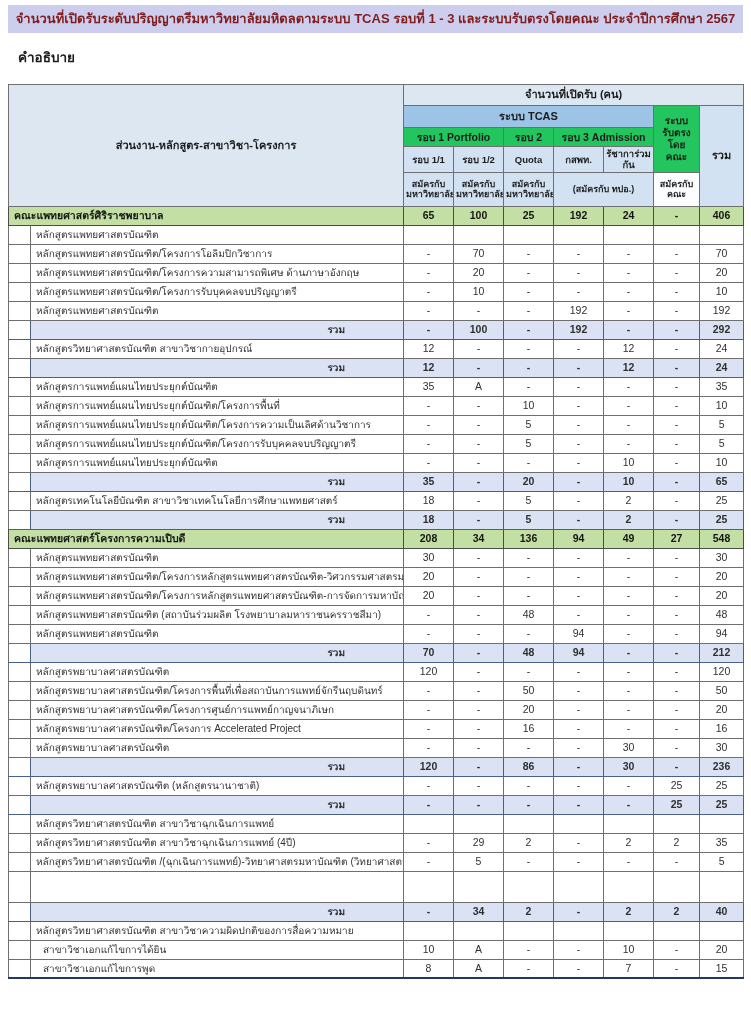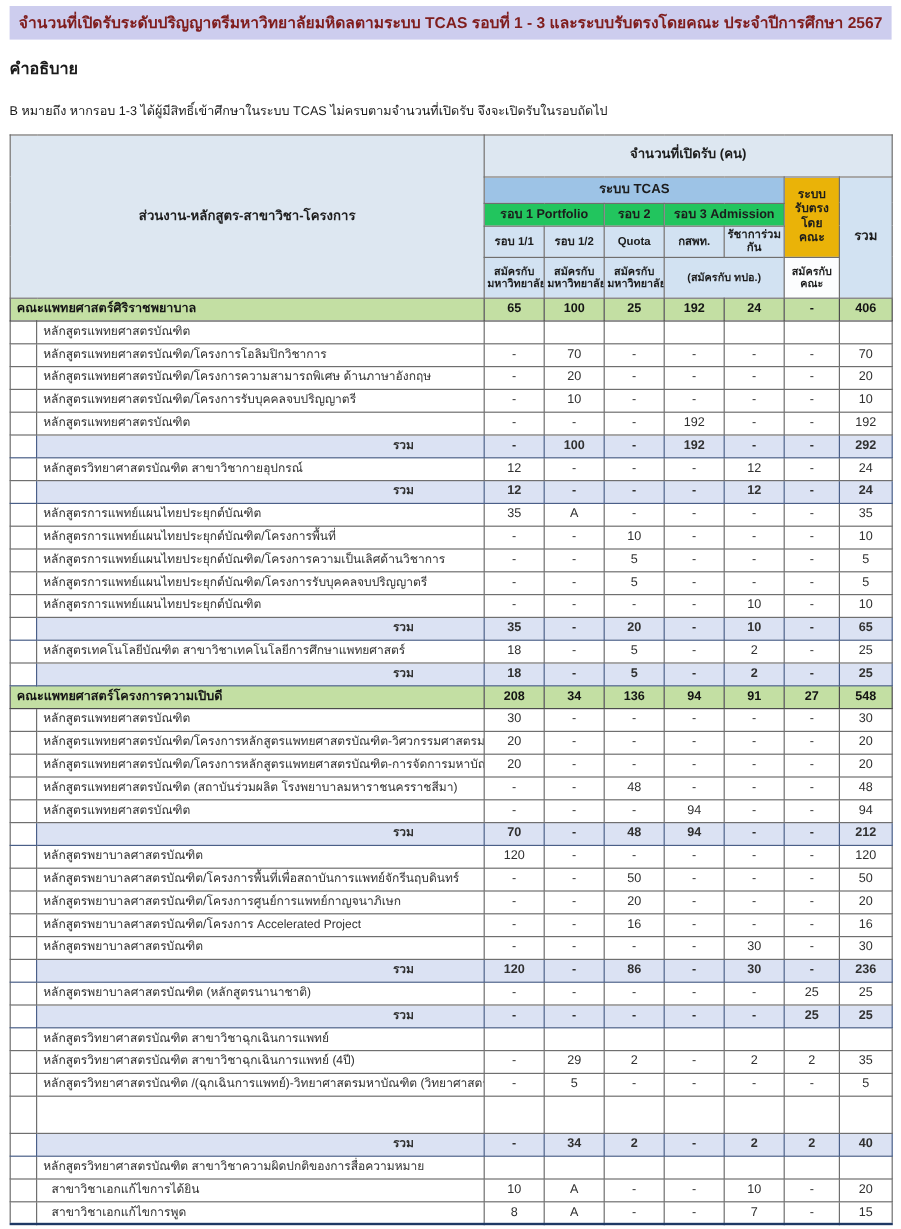--- a/index.html
+++ b/index.html
@@ -16,21 +16,21 @@
     color:#7f1d1d;
     font-weight:bold;
     font-size:13px;
     text-align:center;
     padding:7px 6px 6px;
     line-height:1.15;
   }
   .legend-heading {
     font-weight:bold;
     font-size:13.5px;
-    margin:13px 0 16px 0;
+    margin:13px 0 16px 10px;
   }
   .legend-note {
     font-size:10.5px;
     margin:0 0 11px 0;
   }
 
   table.admissions {
     border-collapse:collapse;
     table-layout:fixed;
     width:735px;
@@ -42,26 +42,26 @@
 
   thead th {
     font-weight:bold;
     text-align:center;
     vertical-align:middle;
     color:#1c1c1c;
     padding:1px 2px;
     line-height:1.2;
   }
   th.name-head   { background:#dde7f1; font-size:11px; }
-  th.h-light     { background:#dde7f1; font-size:11px; height:35px; }
+  th.h-light     { background:#dde7f1; font-size:11px; height:21px; }
   th.h-tcas      { background:#9dc3e6; font-size:11px; height:22px;text-align:center; }
   th.h-mid       { background:#22c55e; font-size:10.5px; height:19px; }
   th.h-sub       { background:#d2e2f2; font-size:9.5px; height:26px; }
   th.h-apply     { background:#d2e2f2; font-size:9px; height:34px; white-space:pre-line; }
-  th.h-direct    { background:#eab308; font-size:10px; white-space:pre-line;margin-left:28px; }
+  th.h-direct    { background:#22c55e; font-size:10px; white-space:pre-line;margin-left:28px; }
   th.h-grand     { background:#d2e2f2; font-size:11px; }
   th.h-apply-fac { background:#fcfdfe; font-size:9px; }
 
   tbody td {
     font-size:10px;
     height:19px;
     padding:0 3px;
     color:#303030;
     vertical-align:middle;
     line-height:1.1;
@@ -93,21 +93,20 @@
 <body>
 
 <div class="page">
 
   <div class="title-bar">
     <span>จำนวนที่เปิดรับระดับปริญญาตรีมหาวิทยาลัยมหิดลตามระบบ TCAS รอบที่ 1 - 3 และระบบรับตรงโดยคณะ ประจำปีการศึกษา 2567</span>
   </div>
 
   <div>
     <div class="legend-heading">คำอธิบาย</div>
-    <div class="legend-note">B หมายถึง หากรอบ 1-3 ได้ผู้มีสิทธิ์เข้าศึกษาในระบบ TCAS ไม่ครบตามจำนวนที่เปิดรับ จึงจะเปิดรับในรอบถัดไป</div>
   </div>
 
   <table class="admissions">
     <colgroup>
       <col style="width:22px">
         <col style="width:373px">
       <col style="width:50px">
         <col style="width:50px">
         <col style="width:50px">
       <col style="width:50px">
@@ -336,21 +335,21 @@
           <td class="val">2</td>
           <td class="val">-</td>
           <td class="val">25</td>
         </tr>
         <tr class="row-faculty">
           <td colspan="2" class="label-cell">คณะแพทยศาสตร์โครงการความเปิบดี</td>
           <td class="val">208</td>
           <td class="val">34</td>
           <td class="val">136</td>
           <td class="val">94</td>
-          <td class="val">91</td>
+          <td class="val">49</td>
           <td class="val">27</td>
           <td class="val">548</td>
         </tr>
         <tr class="row-program">
           <td class="gutter"></td>
           <td class="label-cell">หลักสูตรแพทยศาสตรบัณฑิต</td>
           <td class="val">30</td>
           <td class="val">-</td>
           <td class="val">-</td>
           <td class="val">-</td>

